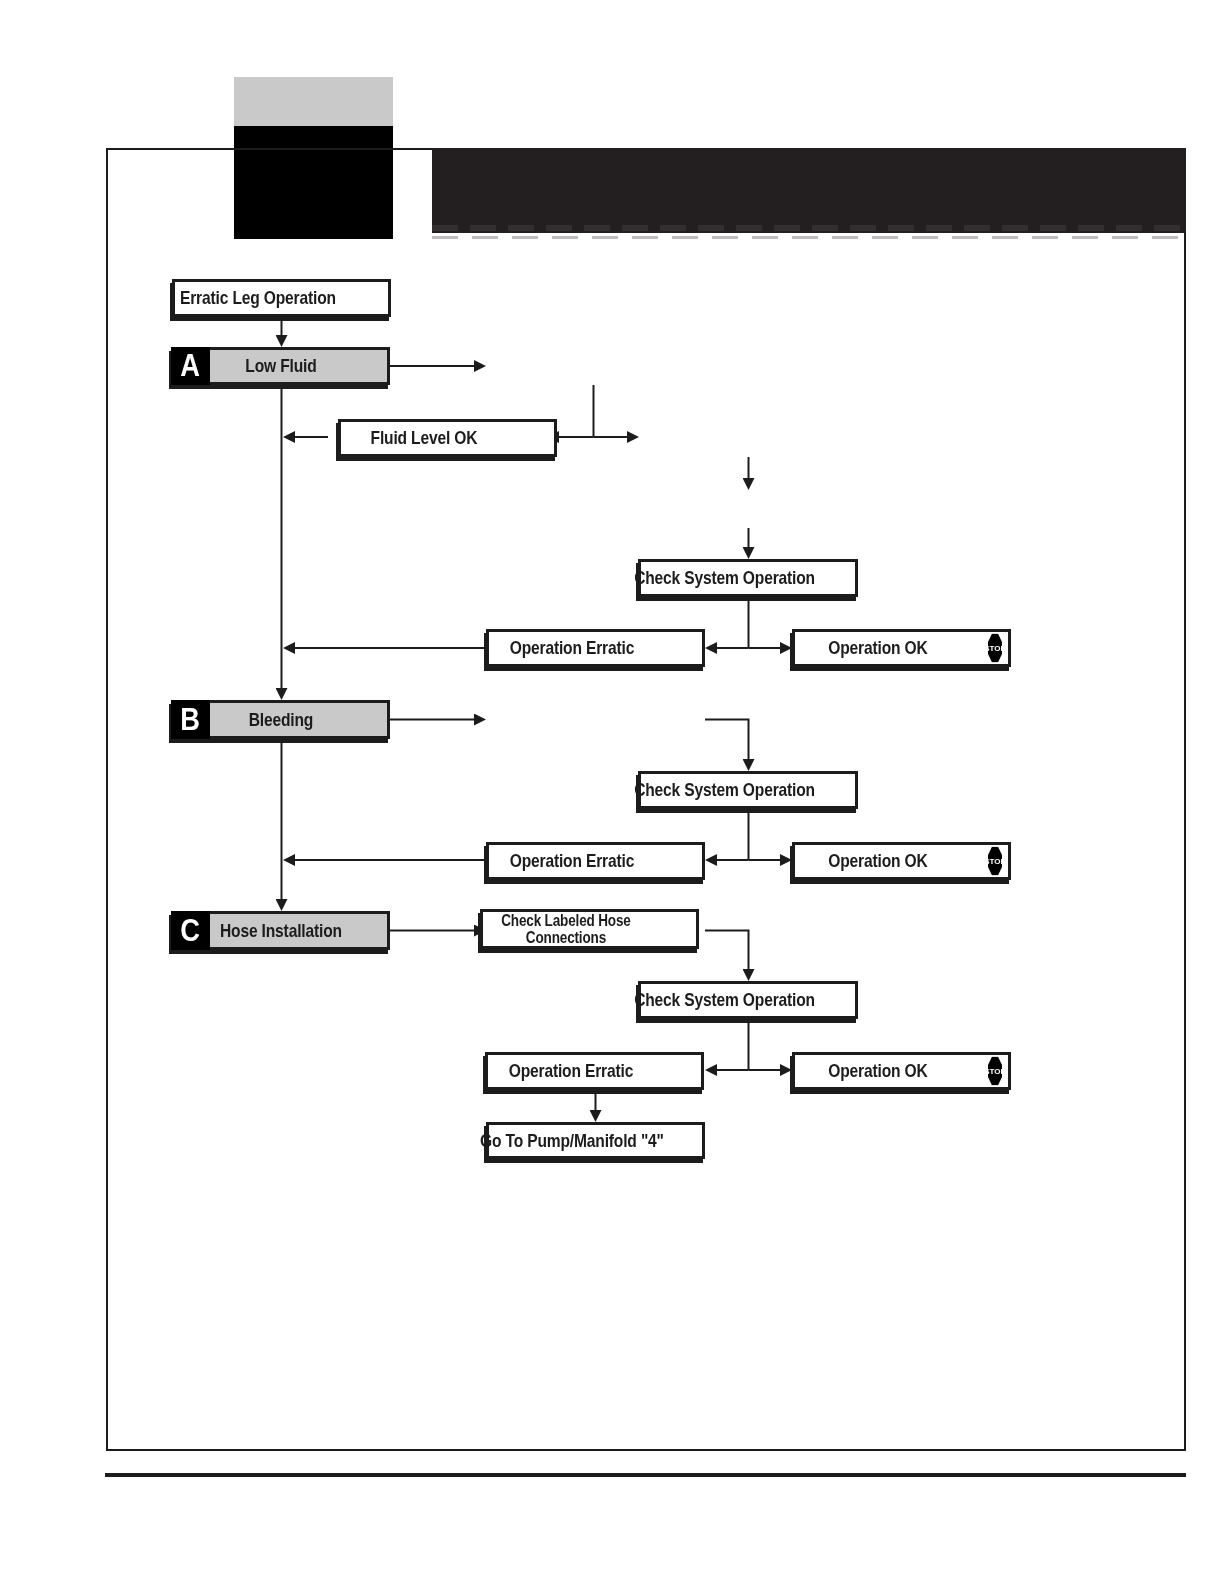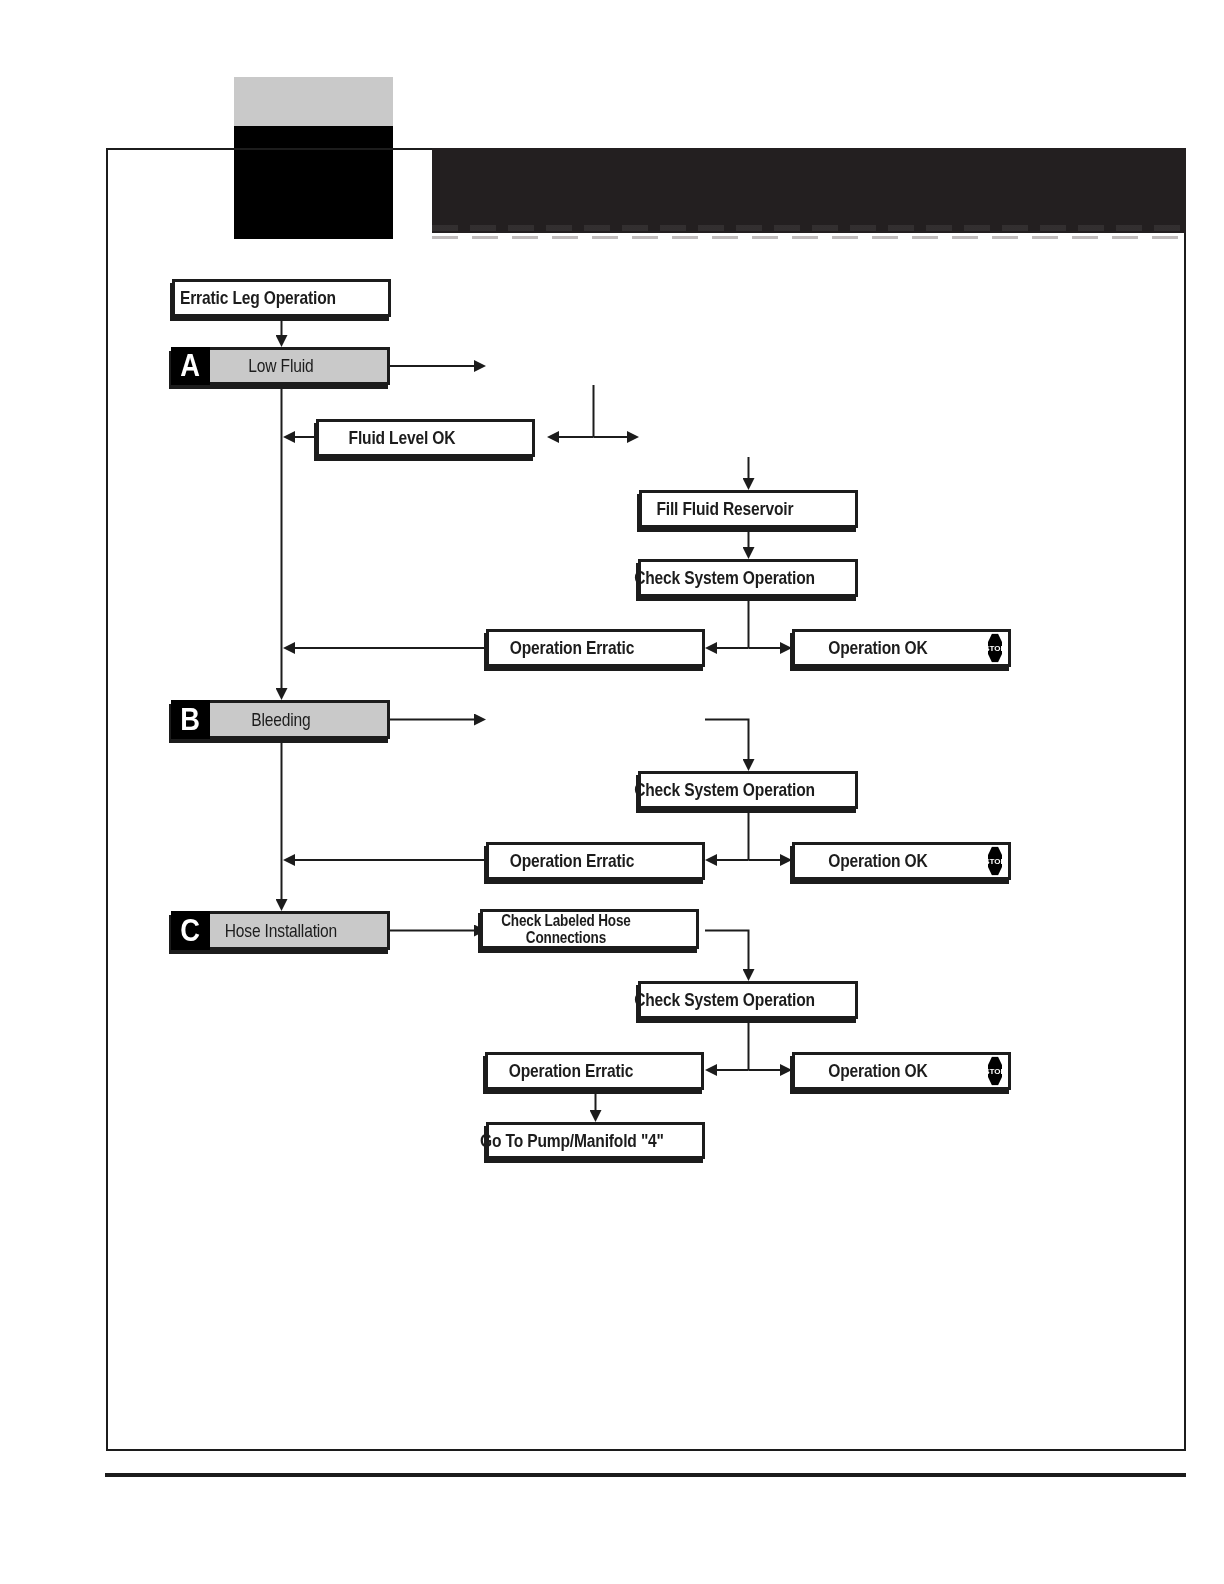--- a/index.html
+++ b/index.html
@@ -25,21 +25,21 @@
         box-shadow:-2px 4px 0 #1c1c1c;display:flex;align-items:center;justify-content:flex-end;
         font-weight:bold;color:#1c1c1c;}
   .fbox .lbl{flex:none;width:122%;transform:scaleX(0.82);transform-origin:center;
         text-align:center;font-size:19px;line-height:1.03;letter-spacing:-0.2px;}
   .fbox.small .lbl{font-size:16.5px;}
 
   
   .sec{position:absolute;box-sizing:border-box;background:#c9c9c9;border:3px solid #1c1c1c;
        box-shadow:-2px 4px 0 #1c1c1c;}
   .sec .sec-lbl{position:absolute;left:0;right:0;top:0;bottom:0;display:flex;align-items:center;
-       justify-content:center;font-weight:normal;}
+       justify-content:center;font-weight:bold;}
   .sec .sec-lbl span{flex:none;width:122%;transform:scaleX(0.82);text-align:center;
        font-size:19px;letter-spacing:-0.2px;}
   .sec .sec-tab{position:absolute;left:-3px;top:-3px;bottom:-3px;width:39px;background:#000;
        color:#fff;display:flex;align-items:center;justify-content:center;}
   .sec .sec-tab span{flex:none;transform:scaleX(0.88);font-size:31px;font-weight:bold;}
 
   
   .stop{position:absolute;right:6px;top:50%;transform:translateY(-50%);width:14px;height:29px;
         background:#000;color:#fff;display:flex;align-items:center;justify-content:center;
         font-size:8px;font-weight:bold;letter-spacing:0;
@@ -103,28 +103,25 @@
   <div class="sec" style="left:171px;top:347px;width:219px;height:38px">
     <div class="sec-lbl">
       <span>Low Fluid</span>
     </div>
     <div class="sec-tab">
       <span>A</span>
     </div>
   </div>
 
 
-  <div class="fbox" style="left:316px;top:419px;width:219px;height:38px">
+  <div class="fbox" style="left:338px;top:419px;width:219px;height:38px">
     <span class="lbl">Fluid Level OK</span>
   </div>
 
 
-  <div class="fbox" style="left:639px;top:490px;width:219px;height:38px">
-    <span class="lbl">Fill Fluid Reservoir</span>
-  </div>
 
   <div class="fbox" style="left:638px;top:559px;width:220px;height:38px">
     <span class="lbl">Check System Operation</span>
   </div>
 
   <div class="fbox" style="left:486px;top:629px;width:219px;height:38px">
     <span class="lbl">Operation Erratic</span>
   </div>
 
   <div class="fbox" style="left:792px;top:629px;width:219px;height:38px">

